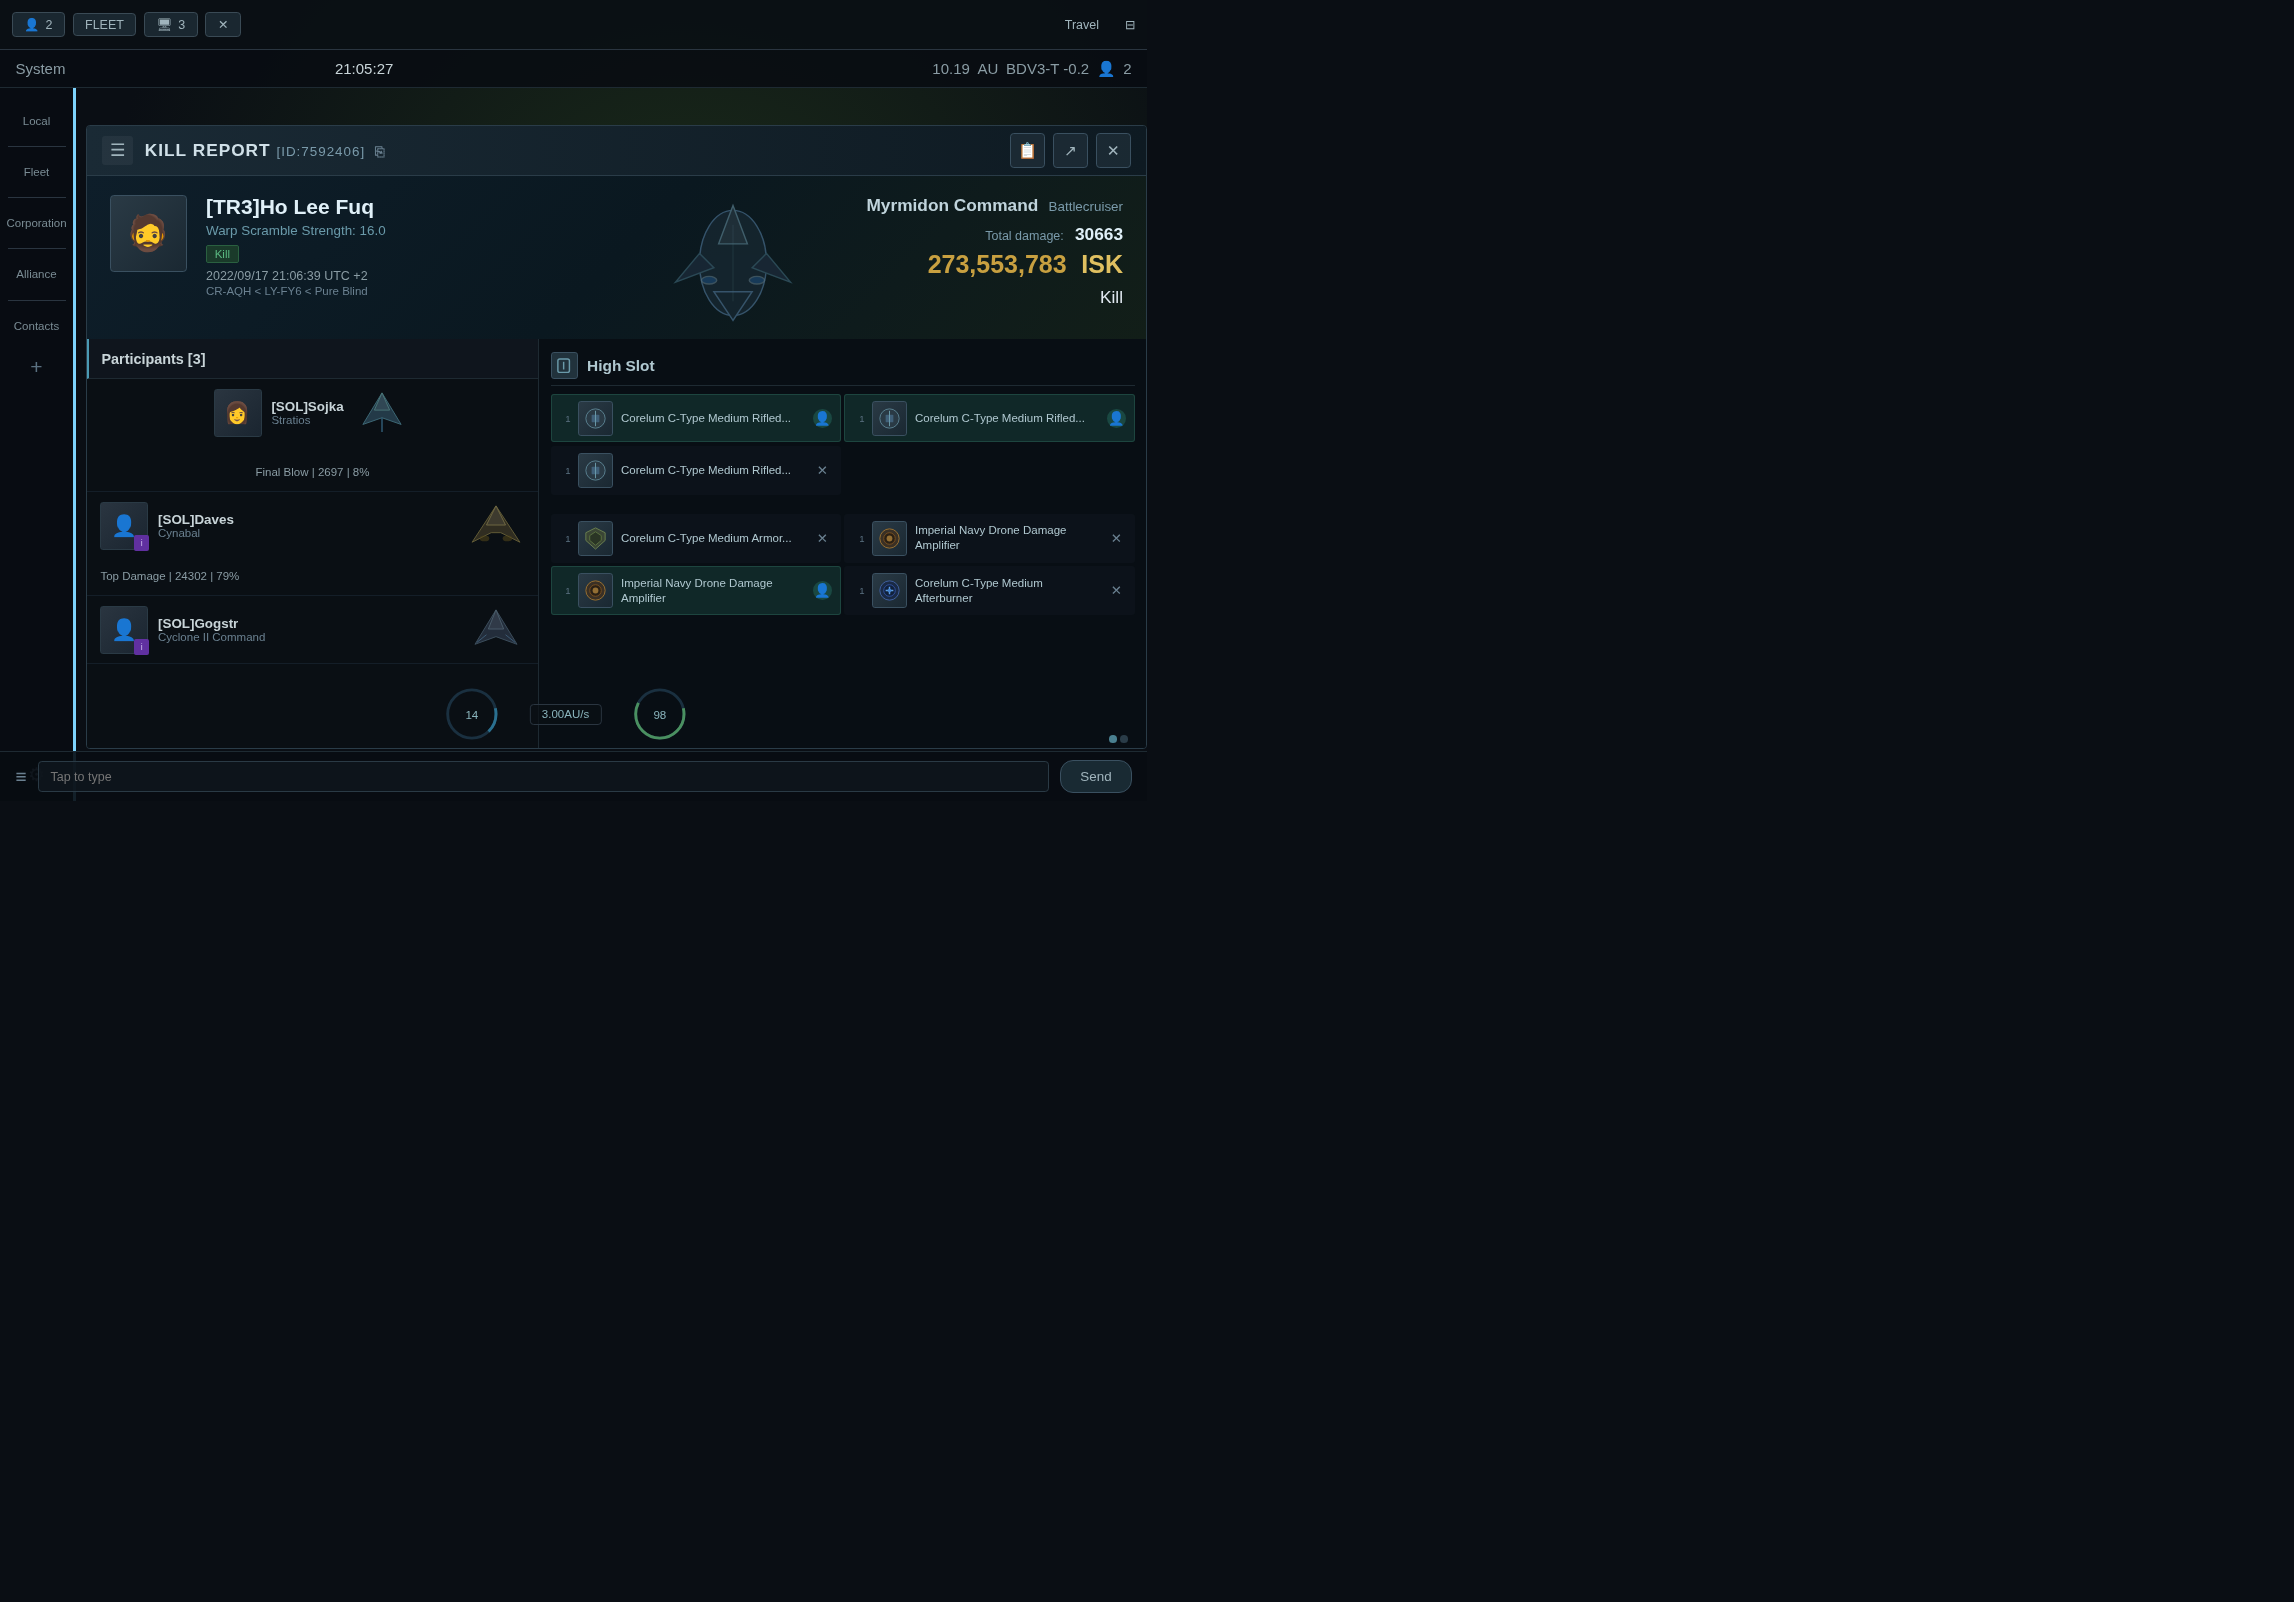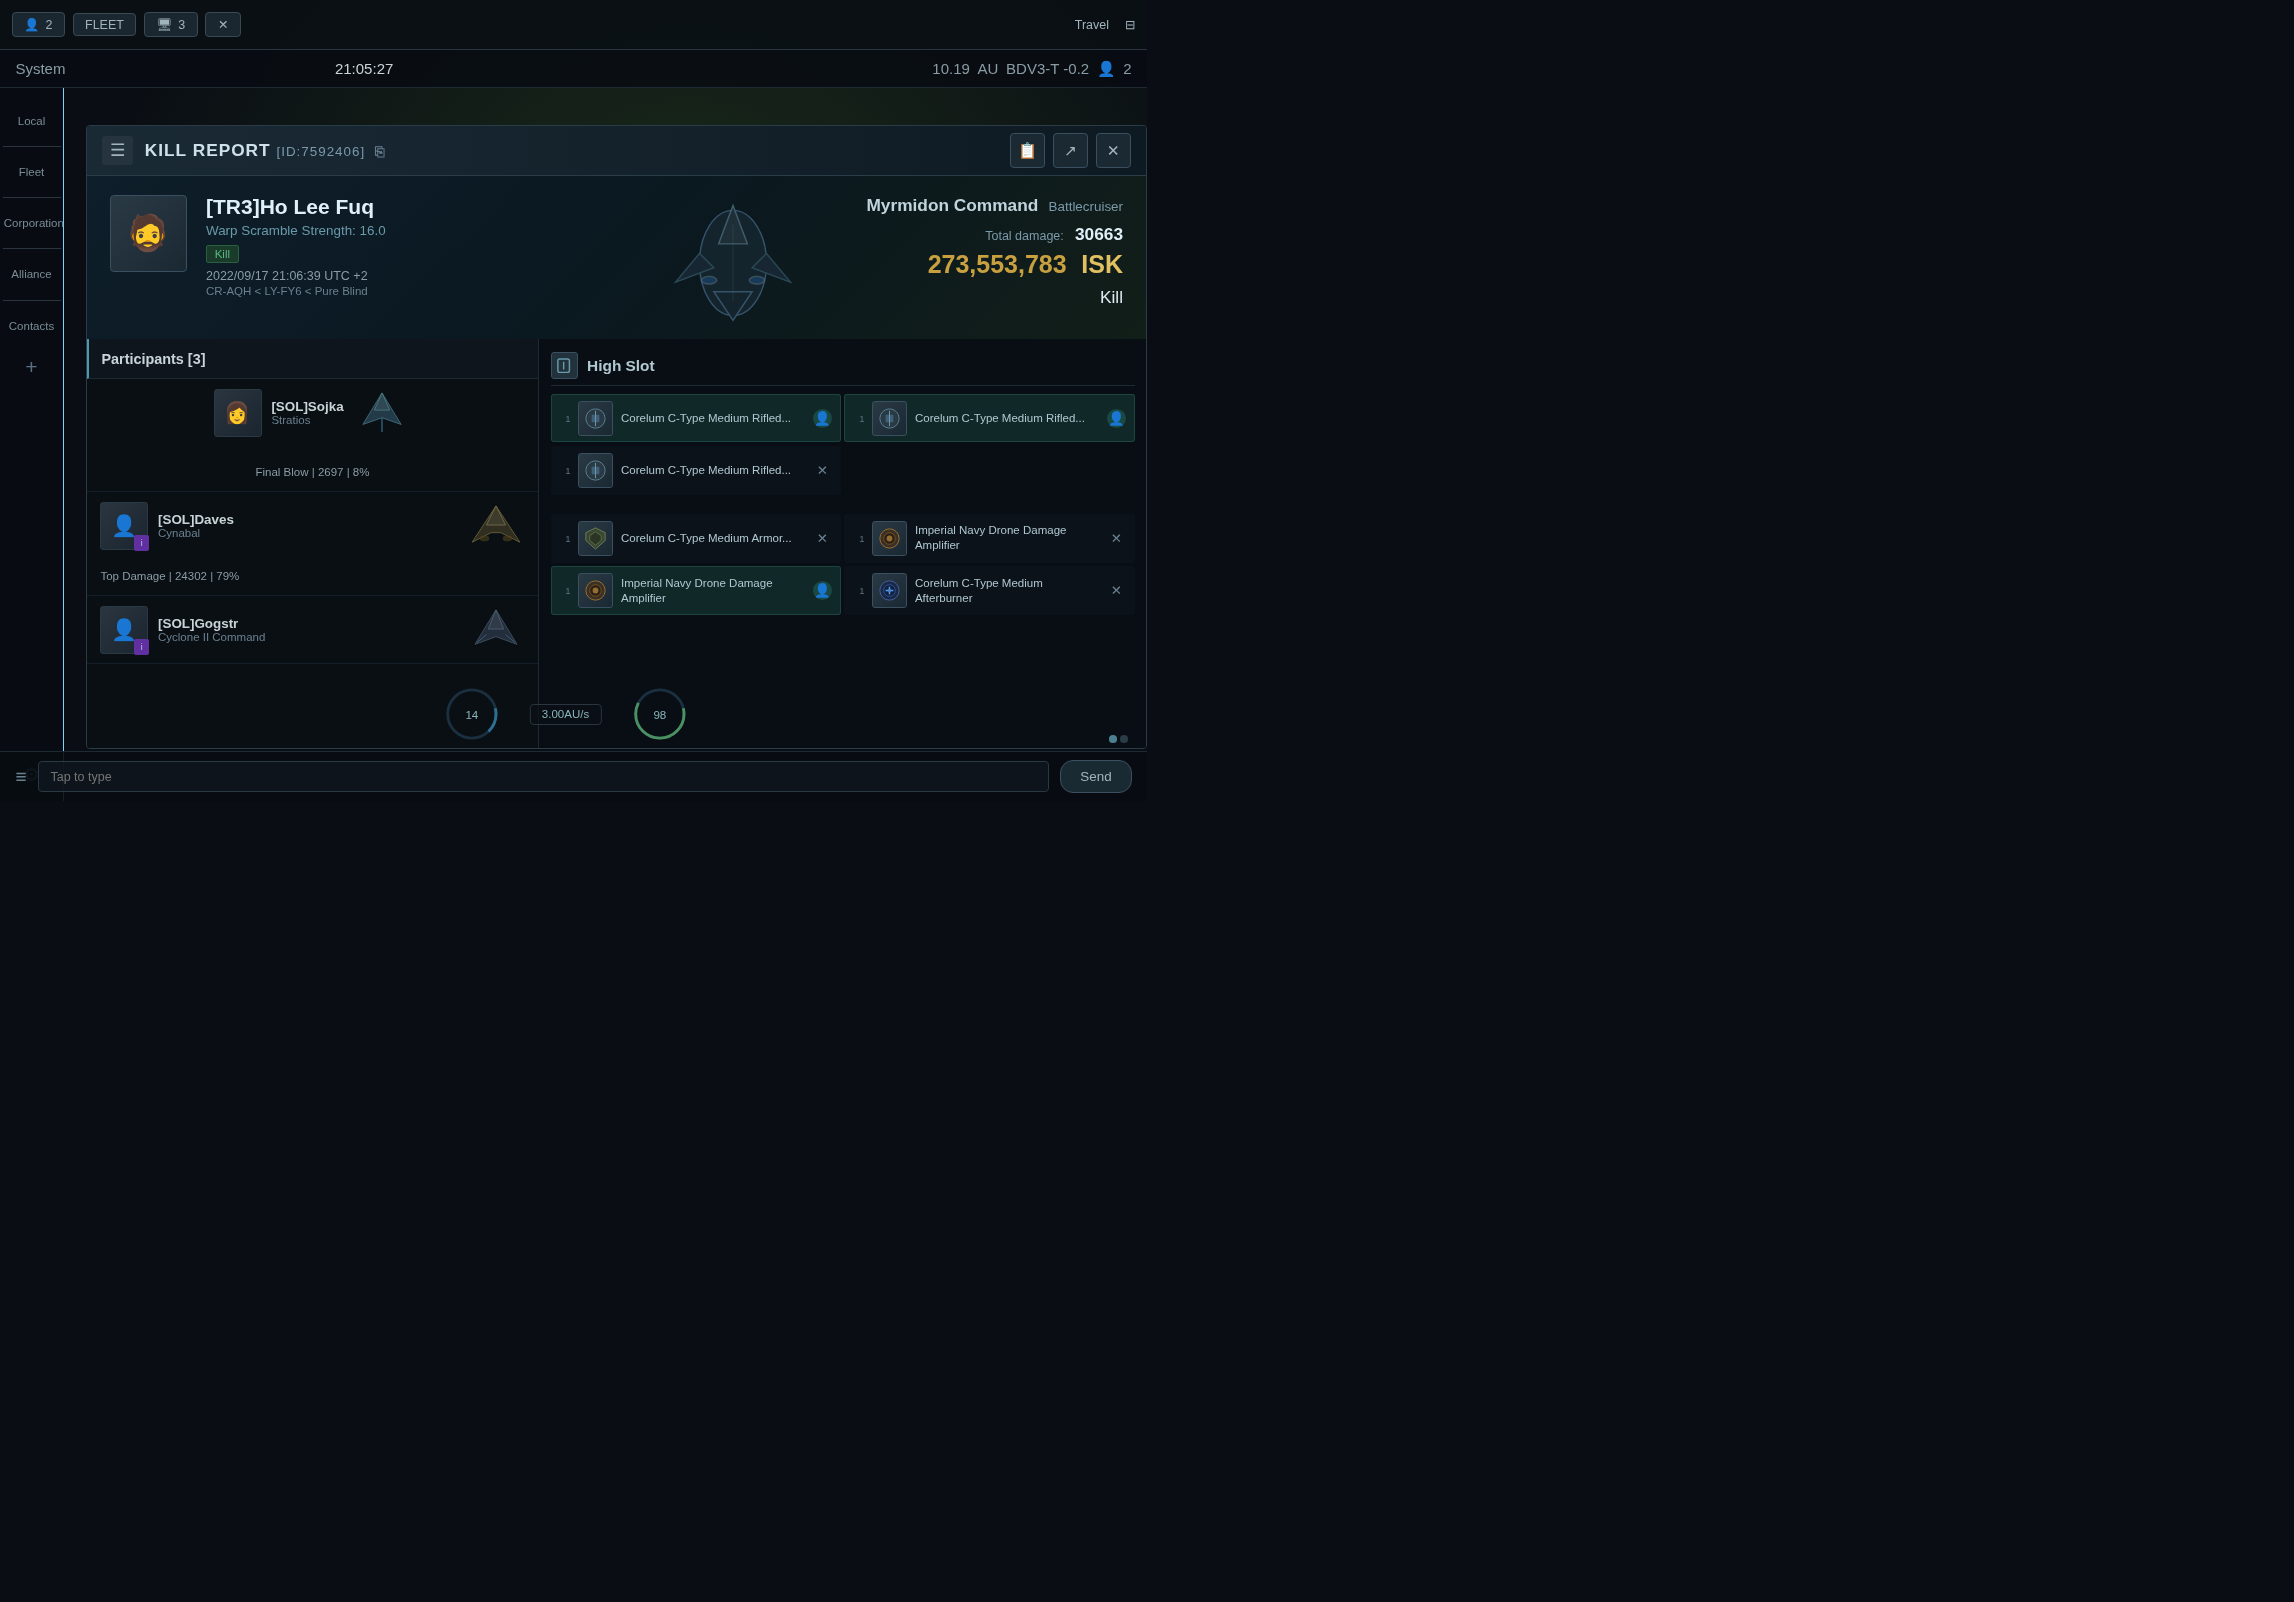--- a/index.html
+++ b/index.html
@@ -41,21 +41,21 @@
       font-size: 12.5px;
       display: flex;
       align-items: center;
       gap: 5.8px;
       cursor: pointer;
     }
     .top-right {
       margin-left: auto;
       display: flex;
       align-items: center;
-      gap: 16px;
+      gap: 26px;
       color: #a0b4bc;
       font-size: 12.5px;
     }
 
     
     .system-bar {
       position: absolute;
       top: 50px; left: 0; right: 0;
       height: 38px;
       background: rgba(8,12,18,0.85);
@@ -66,24 +66,24 @@
       font-size: 15px;
       border-bottom: 1px solid #1e2a32;
     }
     .system-bar .time { margin: 0 auto; color: #c8d4d8; }
     .system-bar .location { margin-left: auto; display: flex; align-items: center; gap: 7.7px; }
 
     
     .sidebar {
       position: absolute;
       top: 88px; left: 0;
-      width: 64px;
+      width: 76px;
       bottom: 0;
       background: rgba(8,12,18,0.9);
-      border-right: 1px solid #7dd3fc;
+      border-right: 3px solid #7dd3fc;
       display: flex;
       flex-direction: column;
       align-items: center;
       padding-top: 15.4px;
       gap: 3.8px;
     }
     .sidebar-item {
       width: 100%;
       padding: 11.5px 3.8px;
       text-align: center;

